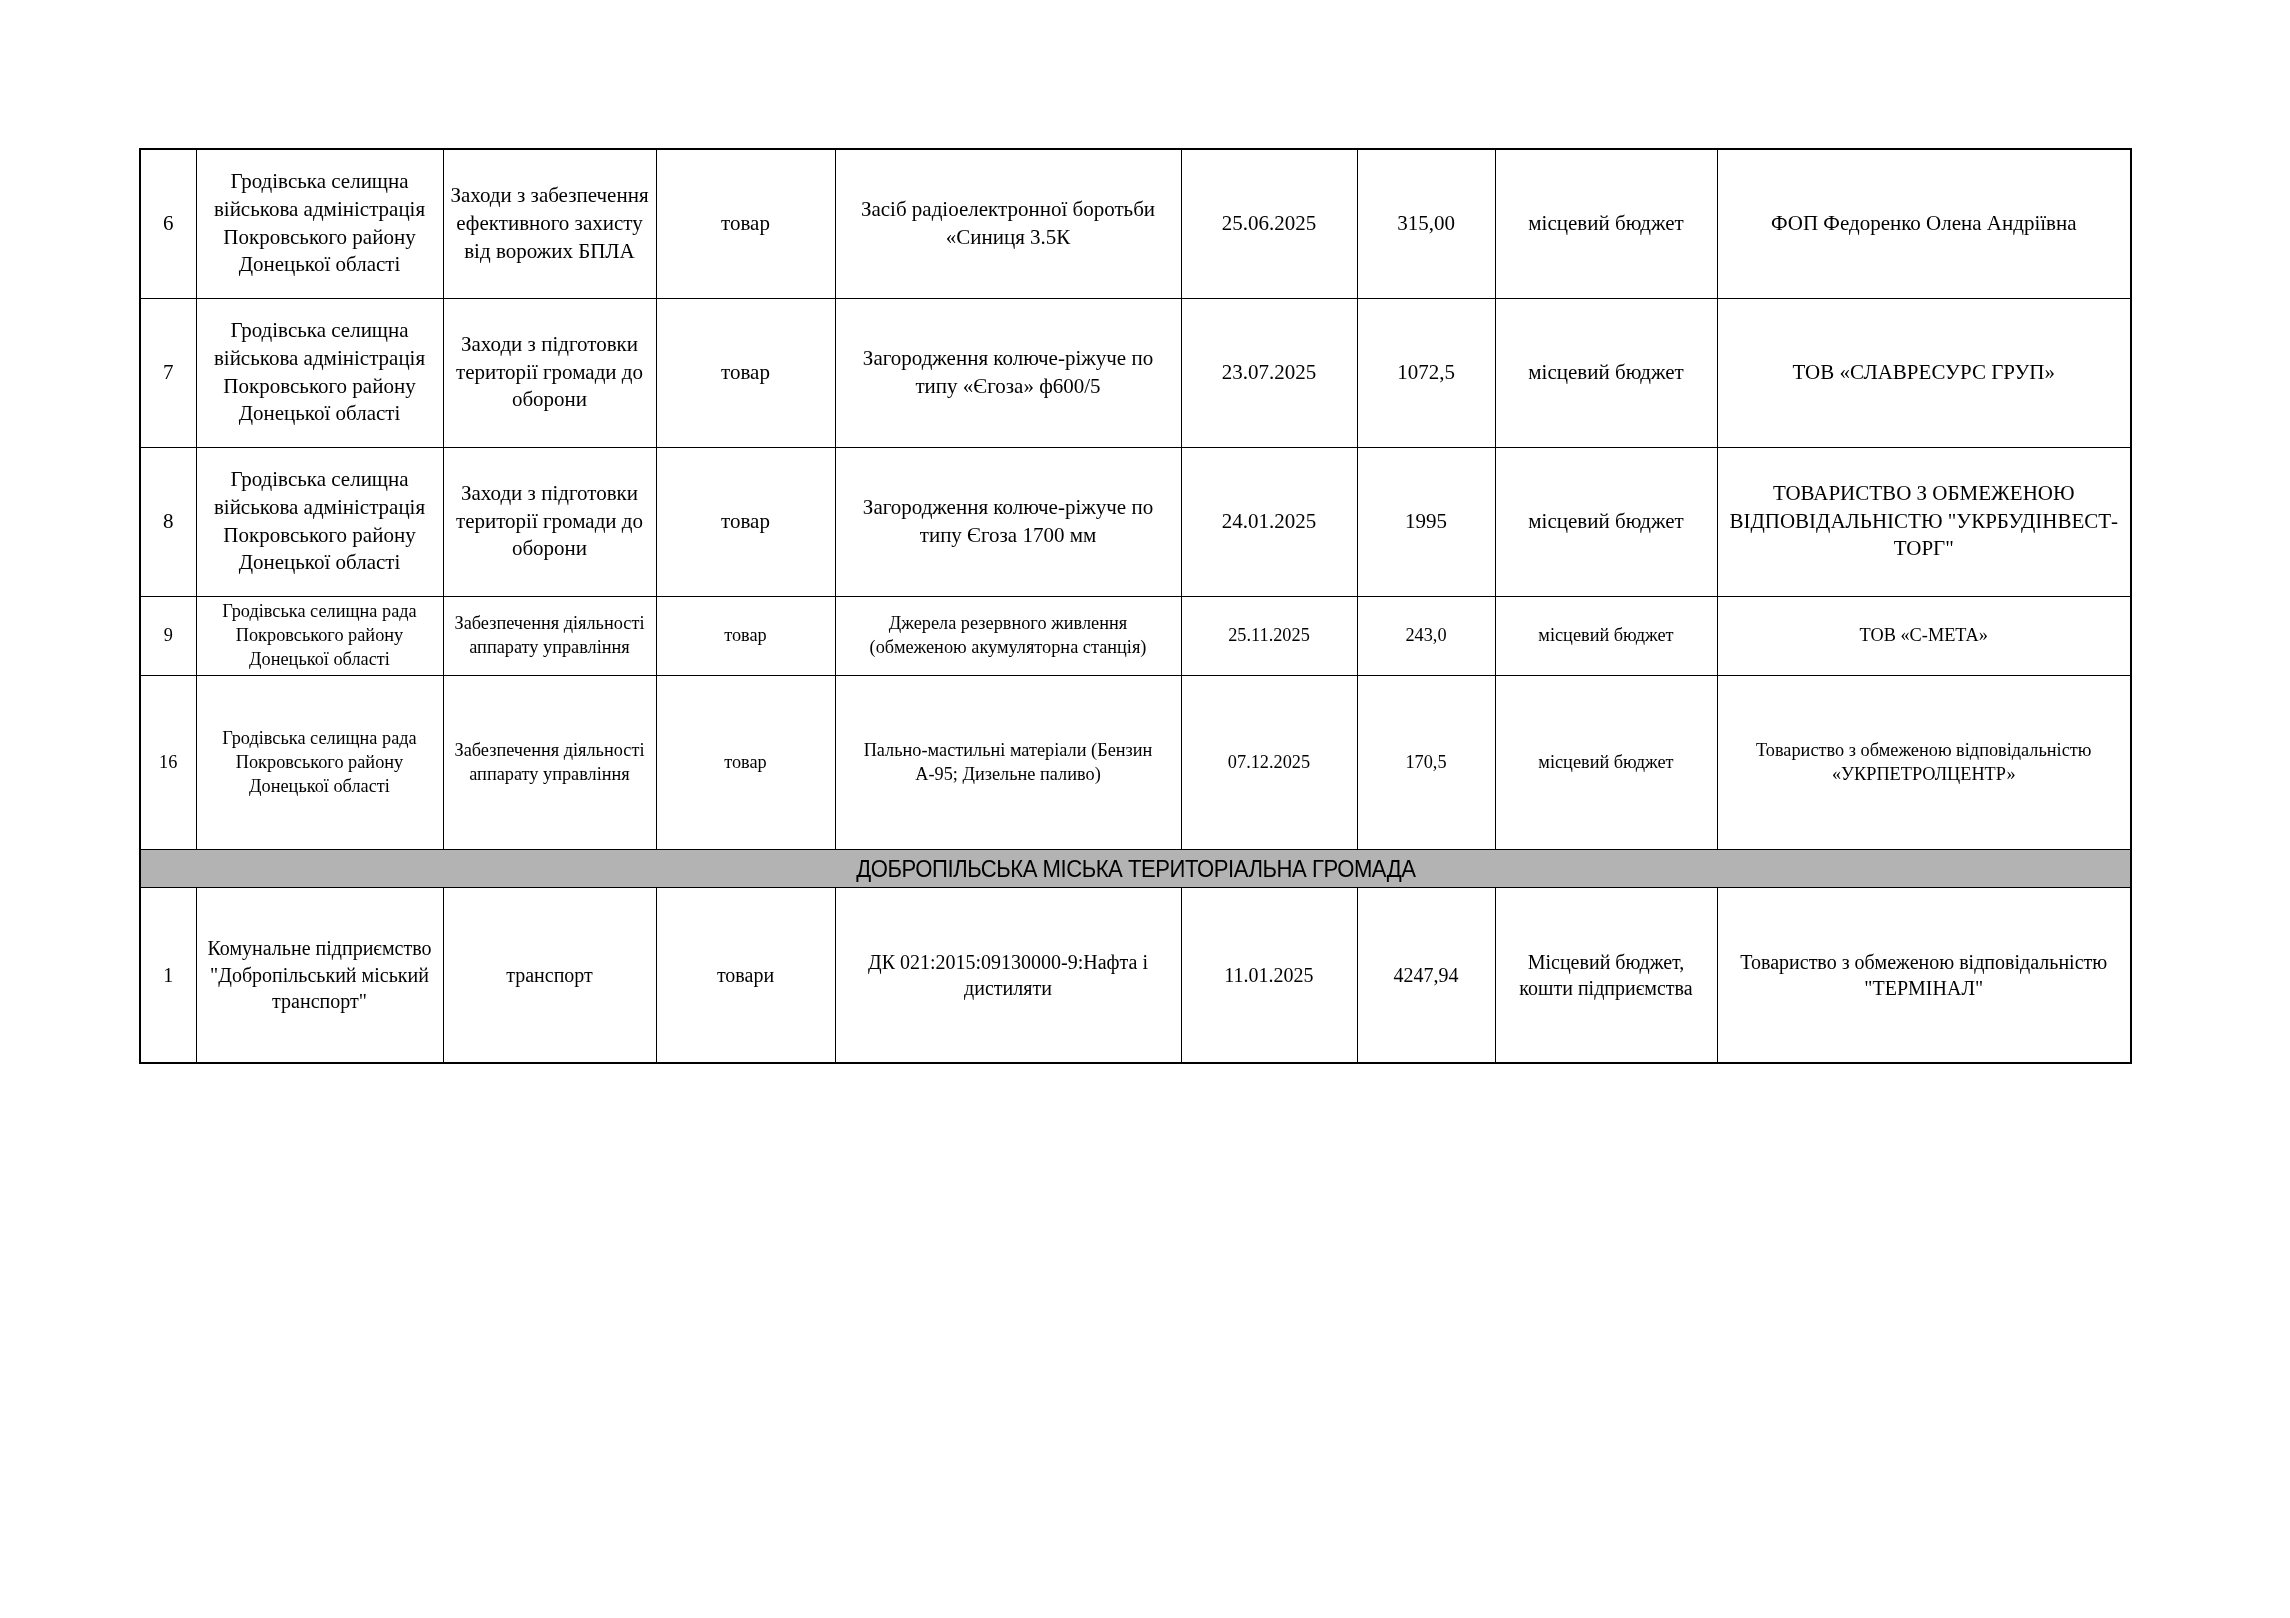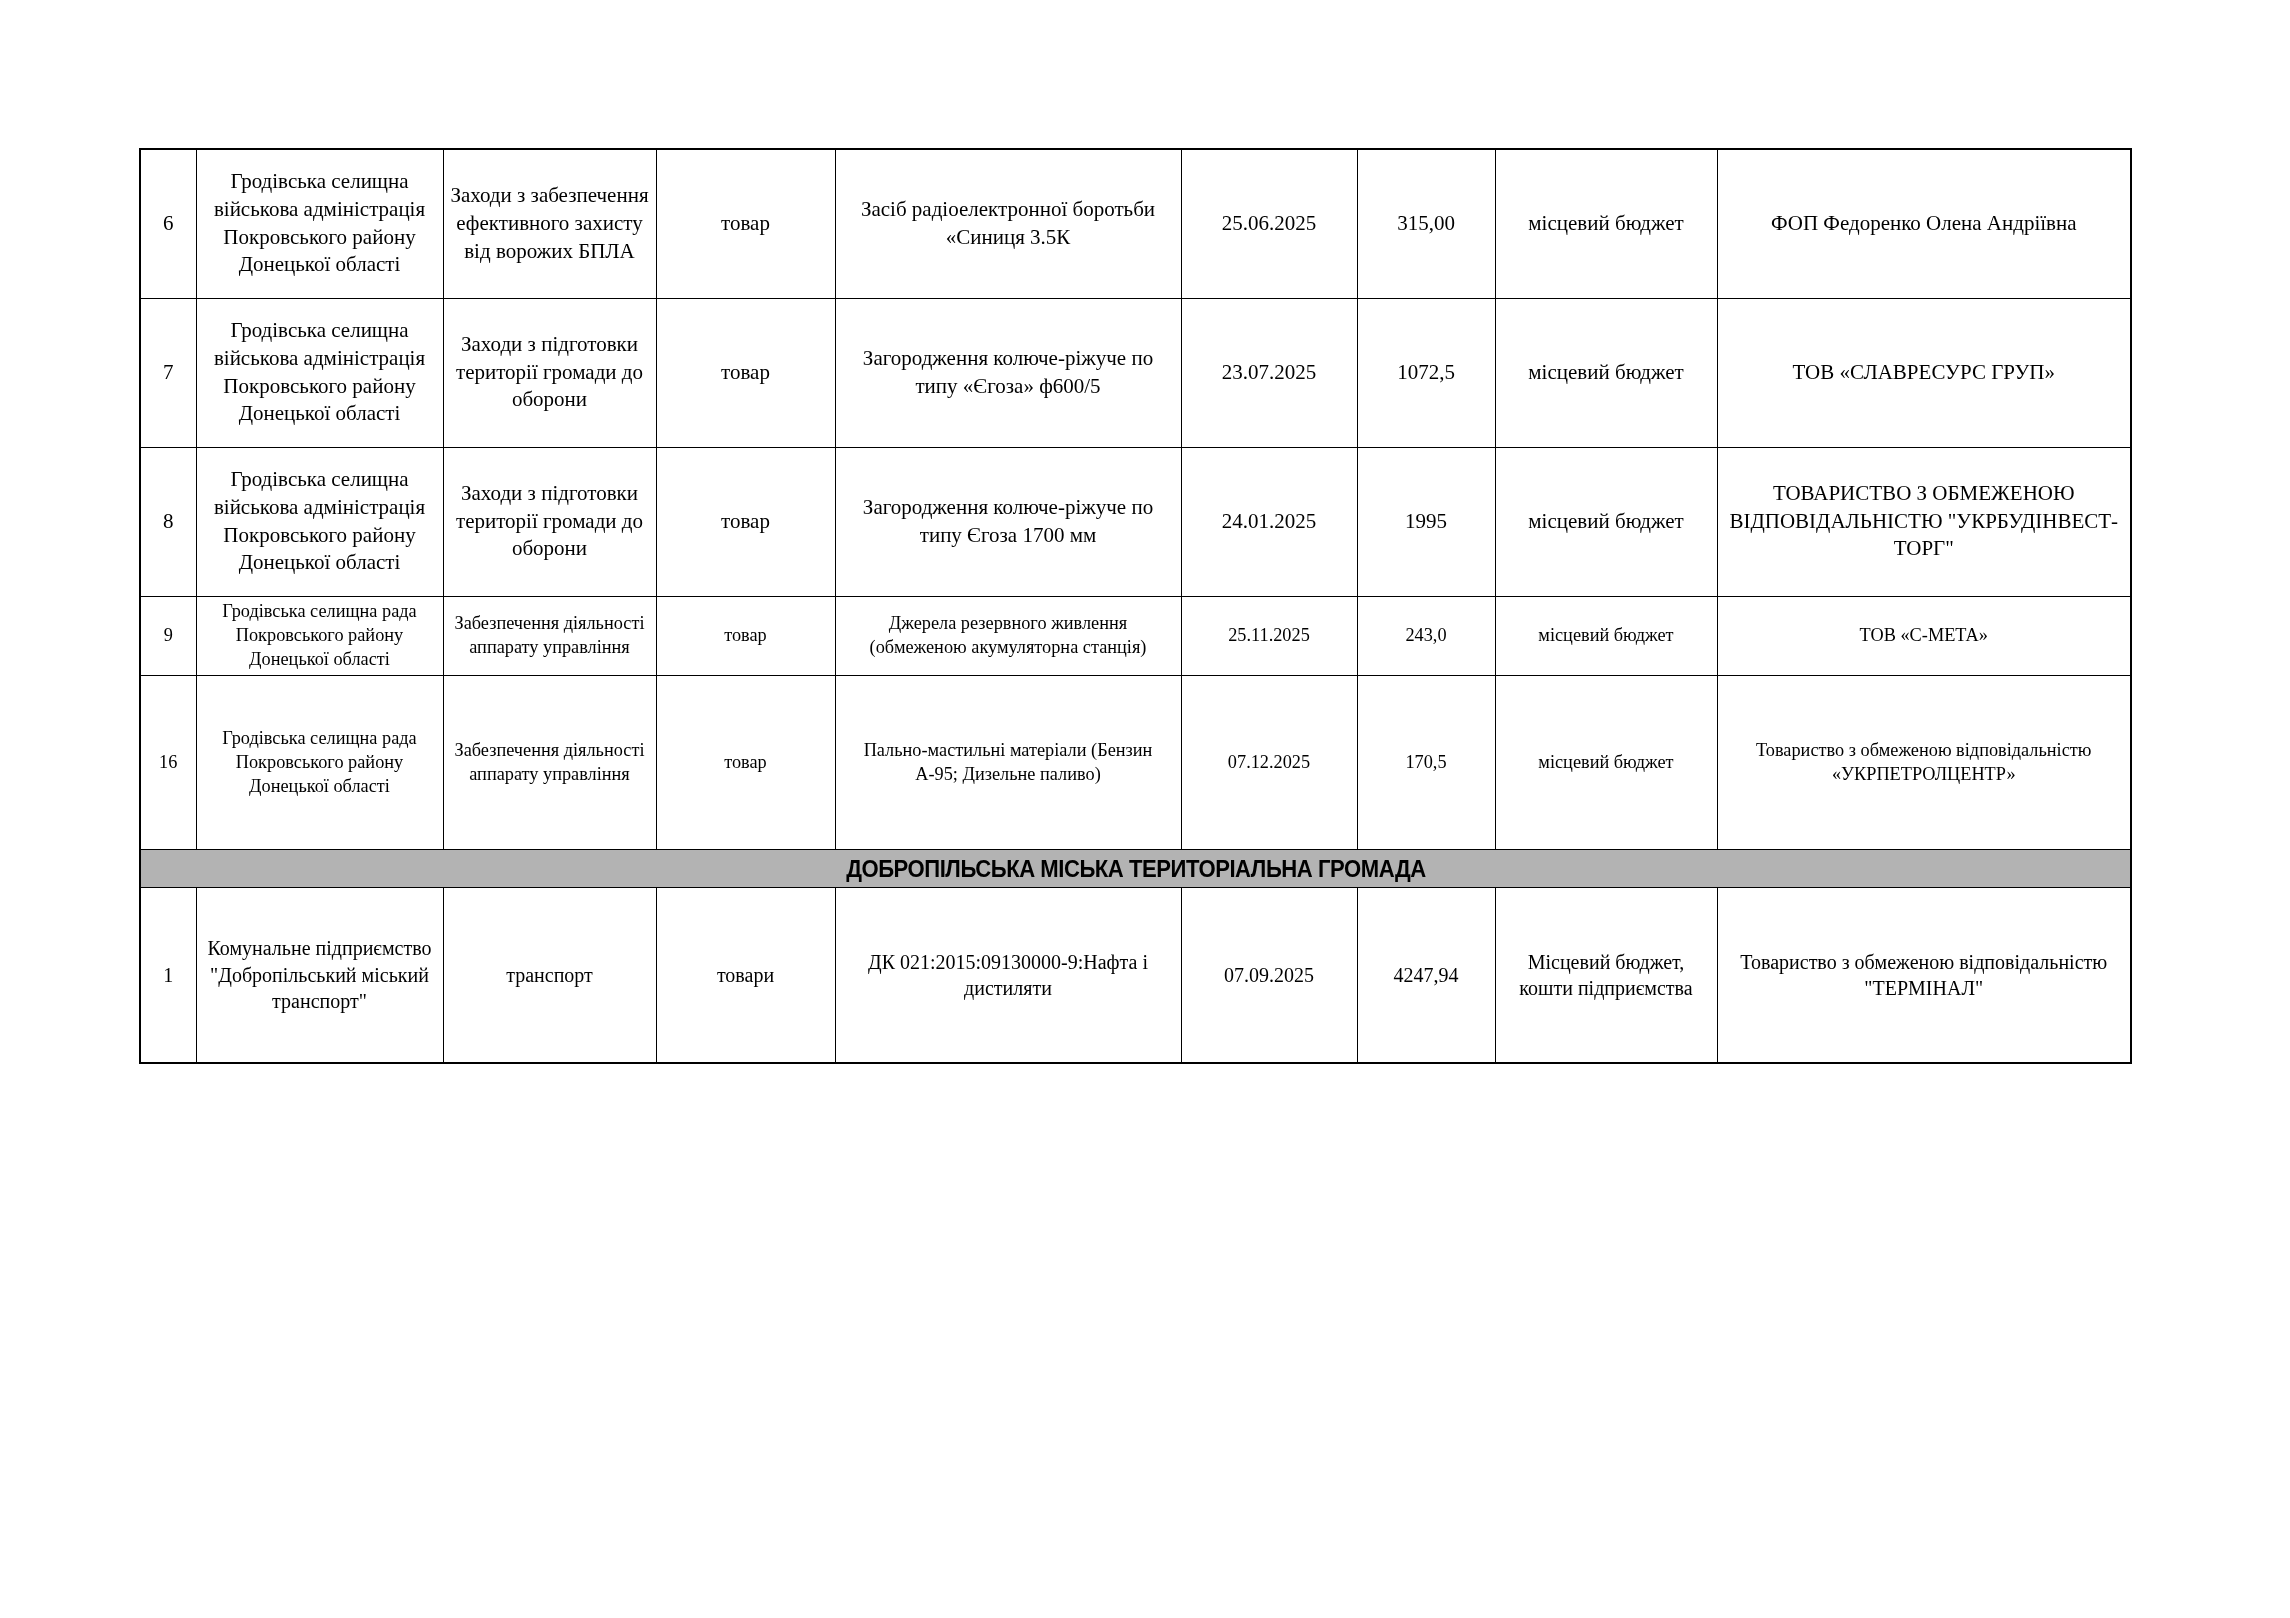--- a/index.html
+++ b/index.html
@@ -42,21 +42,21 @@
   col.c8{width:414px;}
   tr.g0-r0,tr.g0-r1,tr.g0-r2{height:149px;}
   tr.g0-r3{height:79px;}
   tr.g0-r4{height:174px;}
   tr.g1-r0{height:175px;}
   tr.g0-r3 td,tr.g0-r4 td{font-size:18.3px;line-height:1.3;}
   tr.g1-r0 td{font-size:20px;}
   tr.section-row{height:38px;}
   tr.section-row td{
     font-family:"Liberation Sans", sans-serif;
-    font-weight:bold;
+    font-weight:normal;
     font-size:24px;
     padding:1.8px 3.7px;
     letter-spacing:-0.5px;
   }
   tr.section-row td span{display:inline-block;transform:scaleX(0.92);transform-origin:center;}
 </style>
 </head>
 <body>
 
 <div class="page">
@@ -130,21 +130,21 @@
         </tr>
         <tr class="section-row">
           <td colspan="9" style="background: rgb(179, 179, 179);"><span>ДОБРОПІЛЬСЬКА МІСЬКА ТЕРИТОРІАЛЬНА ГРОМАДА</span></td>
         </tr>
         <tr class="g1-r0">
           <td>1</td>
           <td>Комунальне підприємство "Добропільський міський транспорт"</td>
           <td>транспорт</td>
           <td>товари</td>
           <td>ДК 021:2015:09130000-9:Нафта і дистиляти</td>
-          <td>07.09.2025</td>
+          <td>11.01.2025</td>
           <td>4247,94</td>
           <td>Місцевий бюджет, кошти підприємства</td>
           <td>Товариство з обмеженою відповідальністю "ТЕРМІНАЛ"</td>
         </tr>
       </tbody>
   </table>
 </div>
 
 
 </body></html>

